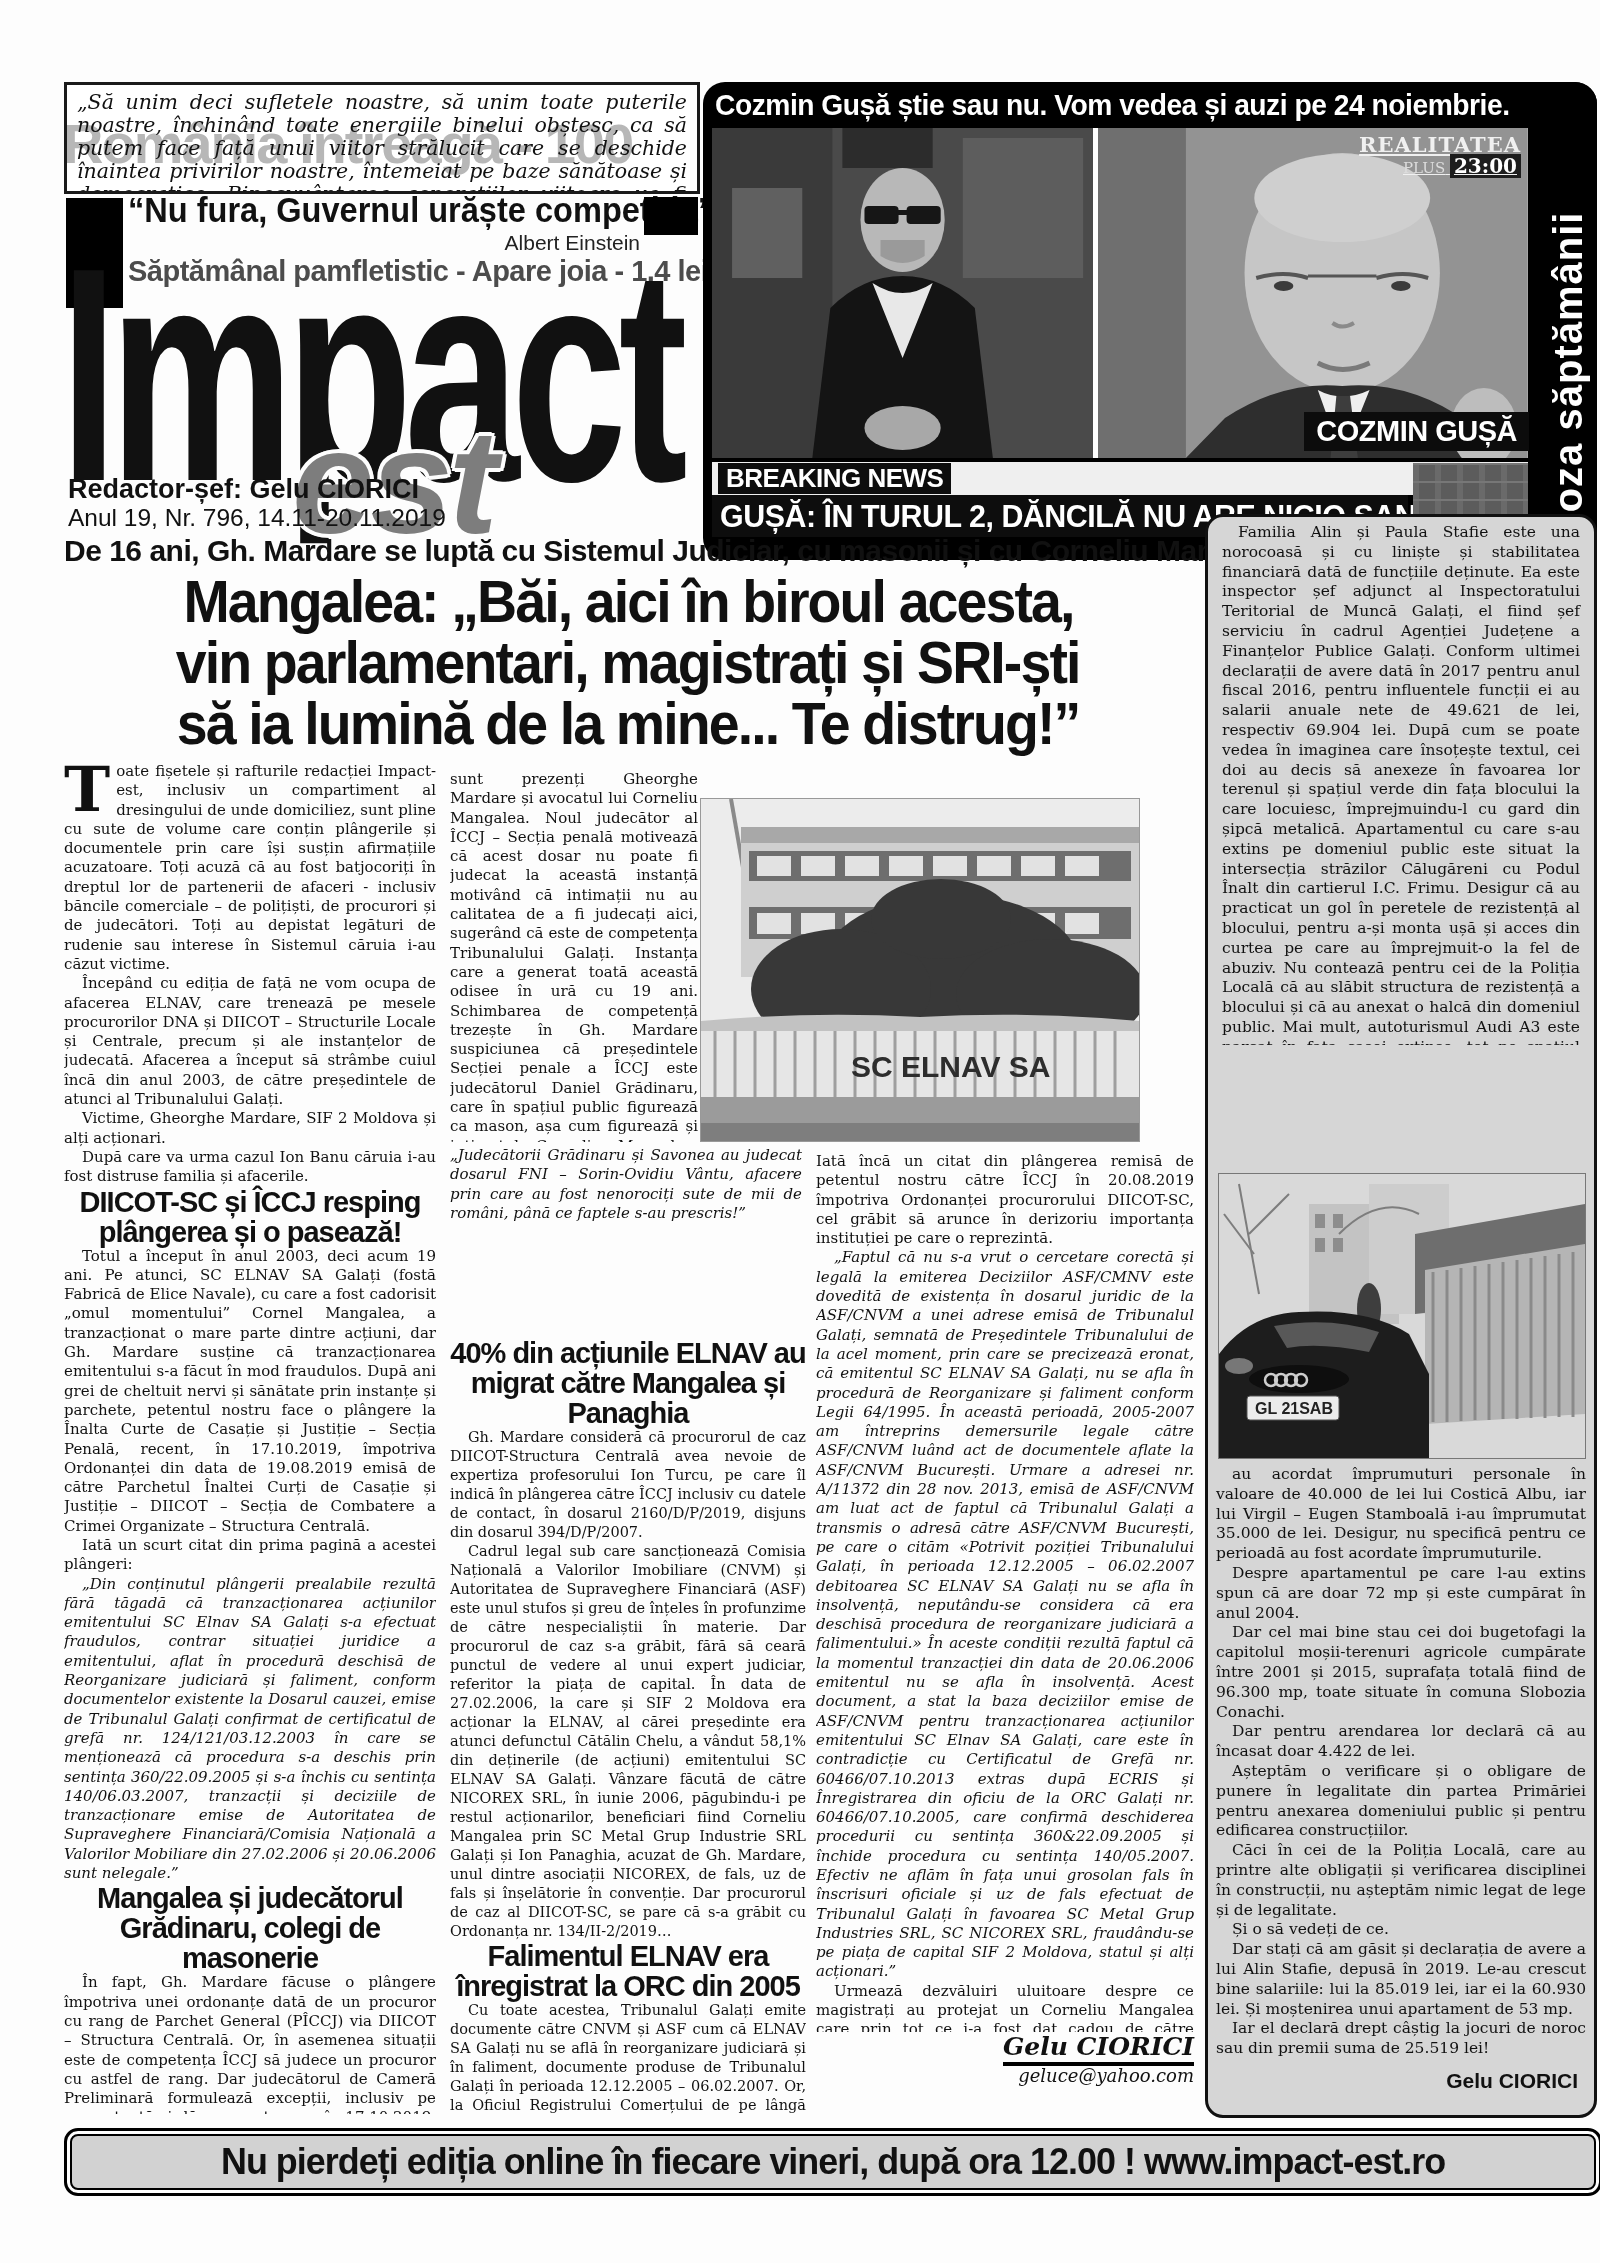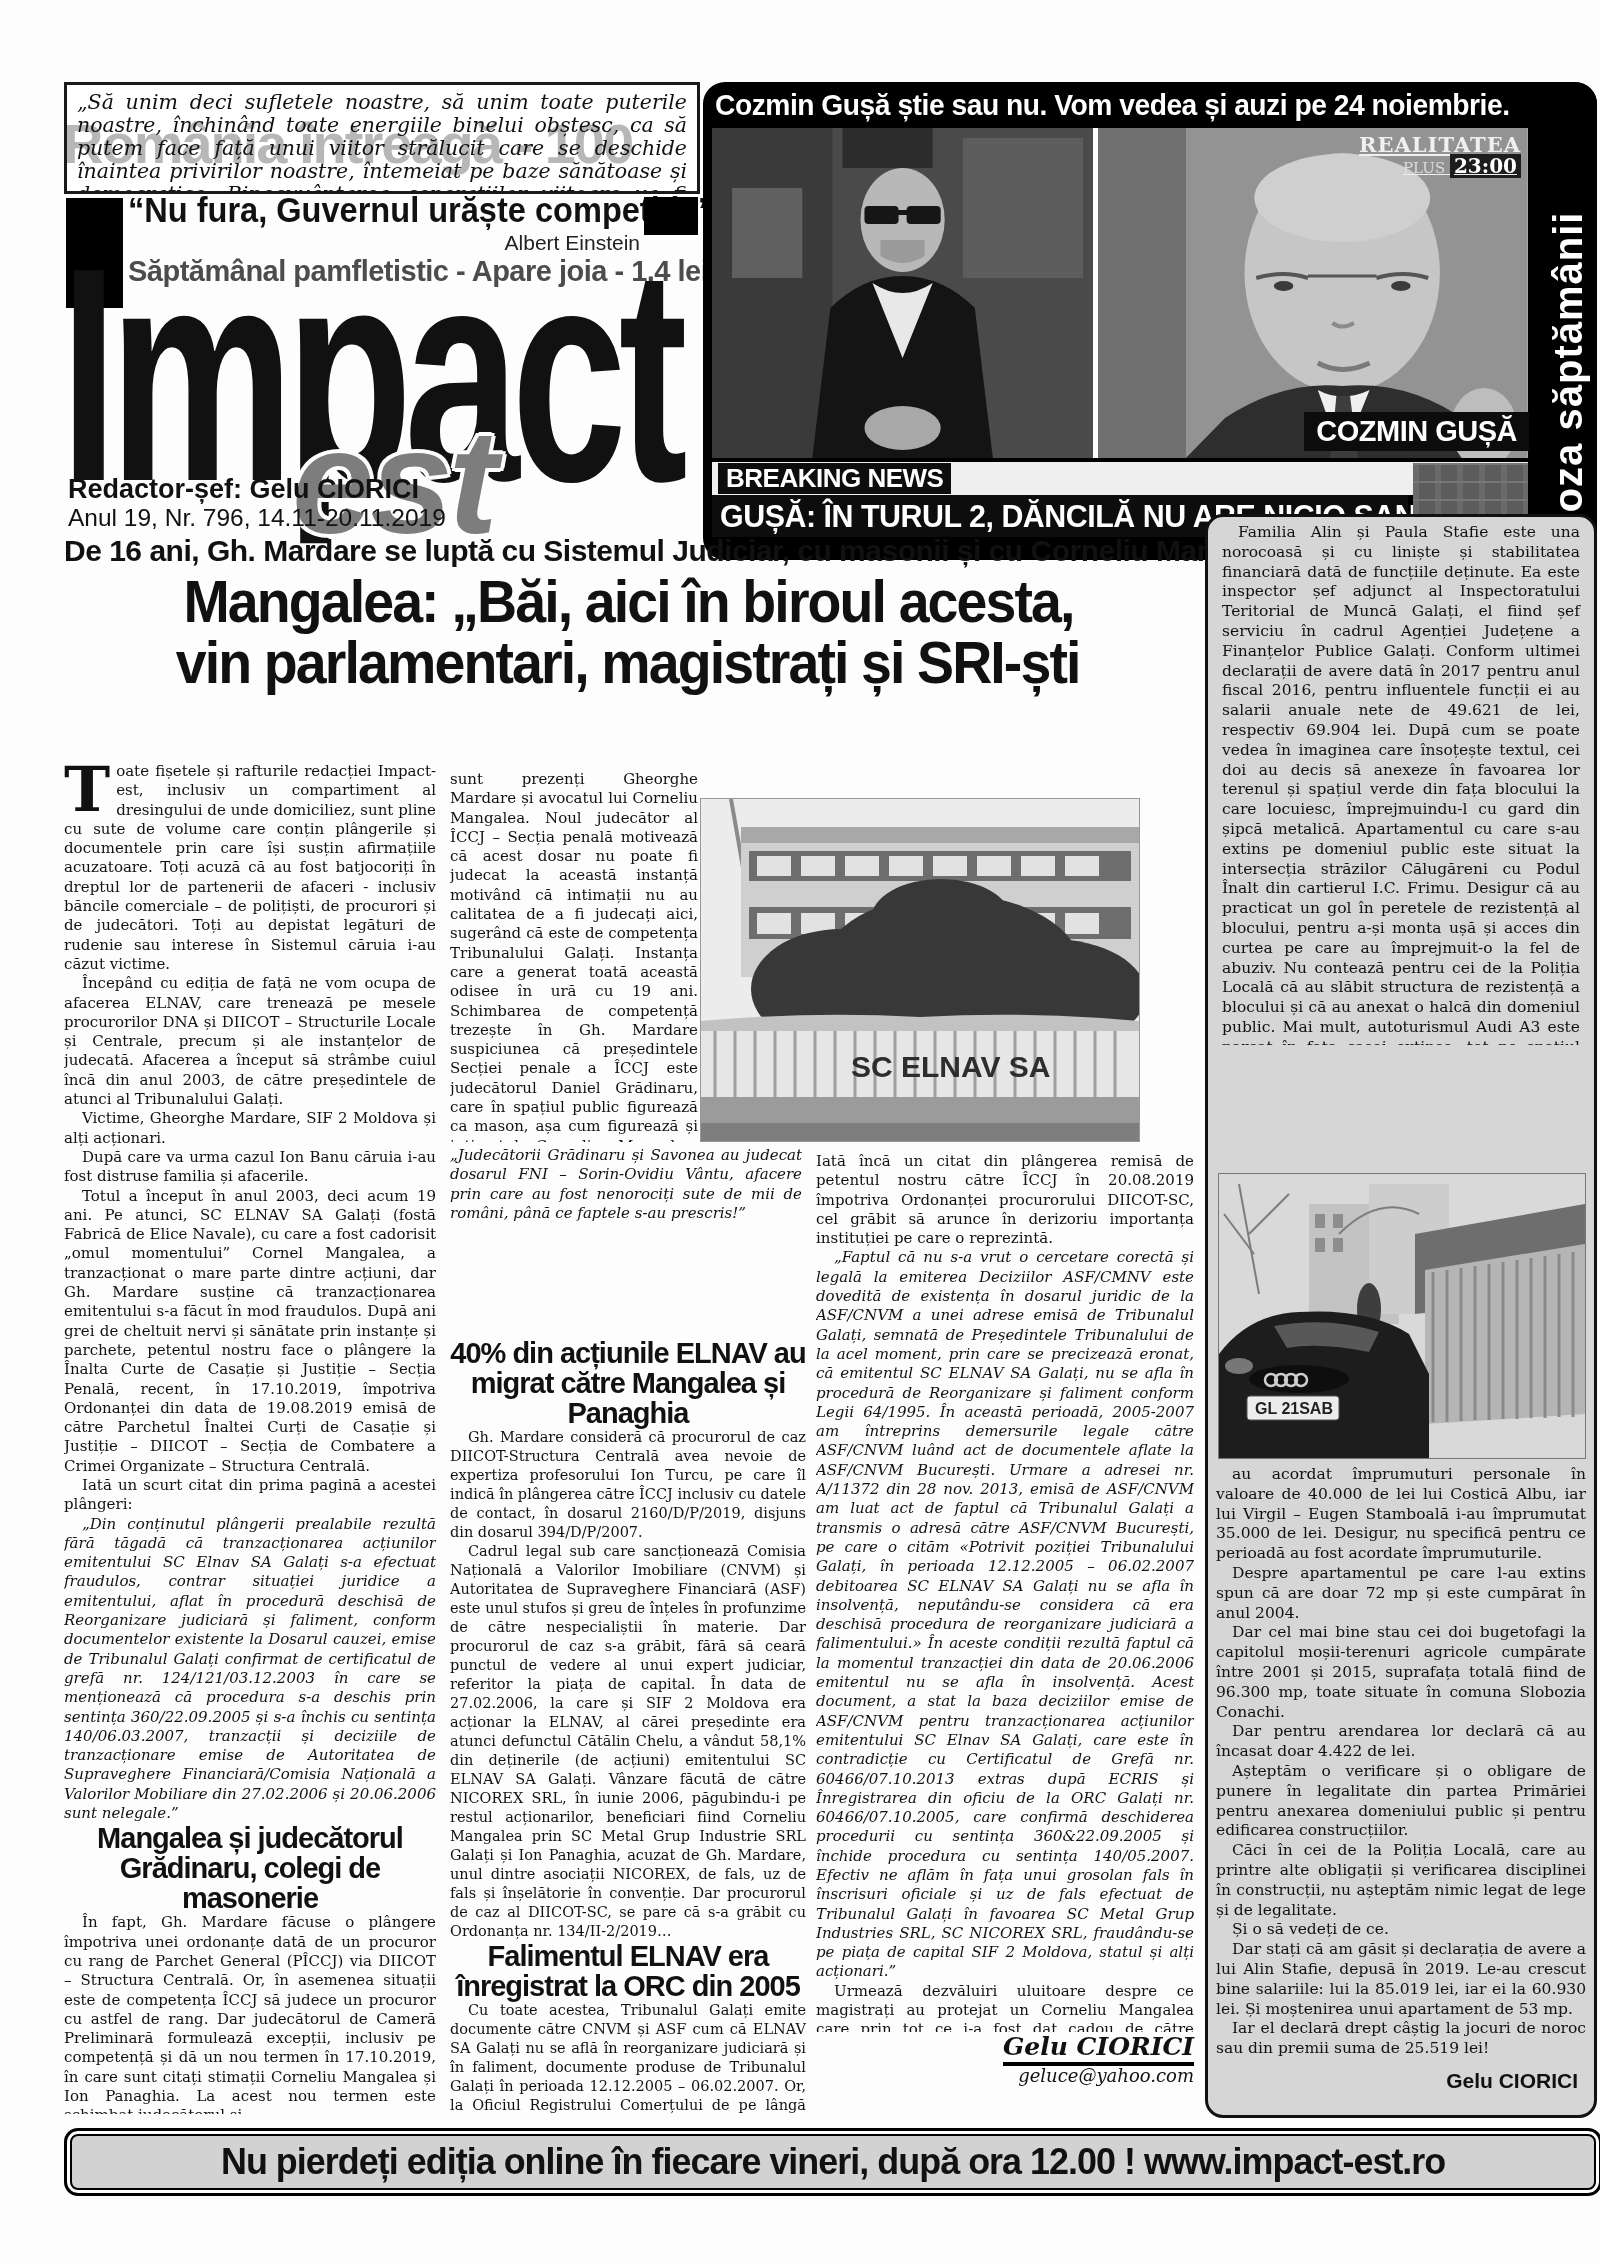--- a/index.html
+++ b/index.html
@@ -172,27 +172,29 @@
     <div class="mini-logo"></div>
     <div class="pb-strip">
       <div class="vert-label sans">Poza săptămânii</div>
     </div>
   </div>
 
   <div class="abs kicker sans">De 16 ani, Gh. Mardare se luptă cu Sistemul Judiciar, cu masonii și cu Corneliu Mangalea</div>
   <div class="abs headline">
     <div class="hl-line"><span>Mangalea: „Băi, aici în biroul acesta,</span></div>
     <div class="hl-line"><span>vin parlamentari, magistrați și SRI-ști</span></div>
+    <div class="hl-line"><span>să ia lumină de la mine... Te distrug!”</span></div>
   </div>
 
   <div class="abs col1 body-col">
     <p class="noind"><span class="dropcap">T</span><span>oate fișetele și rafturile redacției Impact-est, inclusiv un compartiment al dresingului de unde domiciliez, sunt pline cu sute de volume care conțin plângerile și documentele prin care își susțin afirmațiile acuzatoare. Toți acuză că au fost batjocoriți în dreptul lor de partenerii de afaceri - inclusiv băncile comerciale – de polițiști, de procurori și de judecători. Toți au depistat legături de rudenie sau interese în Sistemul căruia i-au căzut victime.</span></p>
     <p>Începând cu ediția de față ne vom ocupa de afacerea ELNAV, care trenează pe mesele procurorilor DNA și DIICOT – Structurile Locale și Centrale, precum și ale instanțelor de judecată. Afacerea a început să strâmbe cuiul încă din anul 2003, de către președintele de atunci al Tribunalului Galați.</p>
     <p>Victime, Gheorghe Mardare, SIF 2 Moldova și alți acționari.</p>
     <p>După care va urma cazul Ion Banu căruia i-au fost distruse familia și afacerile.</p>
+    <p class="subhead">DIICOT-SC și ÎCCJ resping plângerea și o pasează!</p>
     <p>Totul a început în anul 2003, deci acum 19 ani. Pe atunci, SC ELNAV SA Galați (fostă Fabrică de Elice Navale), cu care a fost cadorisit „omul momentului” Cornel Mangalea, a tranzacționat o mare parte dintre acțiuni, dar Gh. Mardare susține că tranzacționarea emitentului s-a făcut în mod fraudulos. După ani grei de cheltuit nervi și sănătate prin instanțe și parchete, petentul nostru face o plângere la Înalta Curte de Casație și Justiție – Secția Penală, recent, în 17.10.2019, împotriva Ordonanței din data de 19.08.2019 emisă de către Parchetul Înaltei Curți de Casație și Justiție – DIICOT – Secția de Combatere a Crimei Organizate – Structura Centrală.</p>
     <p>Iată un scurt citat din prima pagină a acestei plângeri:</p>
     <p class="it">„Din conținutul plângerii prealabile rezultă fără tăgadă că tranzacționarea acțiunilor emitentului SC Elnav SA Galați s-a efectuat fraudulos, contrar situației juridice a emitentului, aflat în procedură deschisă de Reorganizare judiciară și faliment, conform documentelor existente la Dosarul cauzei, emise de Tribunalul Galați confirmat de certificatul de grefă nr. 124/121/03.12.2003 în care se menționează că procedura s-a deschis prin sentința 360/22.09.2005 și s-a închis cu sentința 140/06.03.2007, tranzacții și deciziile de tranzacționare emise de Autoritatea de Supraveghere Financiară/Comisia Națională a Valorilor Mobiliare din 27.02.2006 și 20.06.2006 sunt nelegale.”</p>
     <p class="subhead">Mangalea și judecătorul Grădinaru, colegi de masonerie</p>
     <p>În fapt, Gh. Mardare făcuse o plângere împotriva unei ordonanțe dată de un procuror cu rang de Parchet General (PÎCCJ) via DIICOT – Structura Centrală. Or, în asemenea situații este de competența ÎCCJ să judece un procuror cu astfel de rang. Dar judecătorul de Cameră Preliminară formulează excepții, inclusiv pe competență și dă un nou termen în 17.10.2019, în care sunt citați stimații Corneliu Mangalea și Ion Panaghia. La acest nou termen este schimbat judecătorul și</p>
   </div>
 
   <svg class="abs elnav-photo" viewBox="0 0 438 342" preserveAspectRatio="none">
     <rect width="438" height="342" fill="#ececec"></rect>
     <line x1="30" y1="0" x2="90" y2="342" stroke="#8a8a8a" stroke-width="4"></line>

